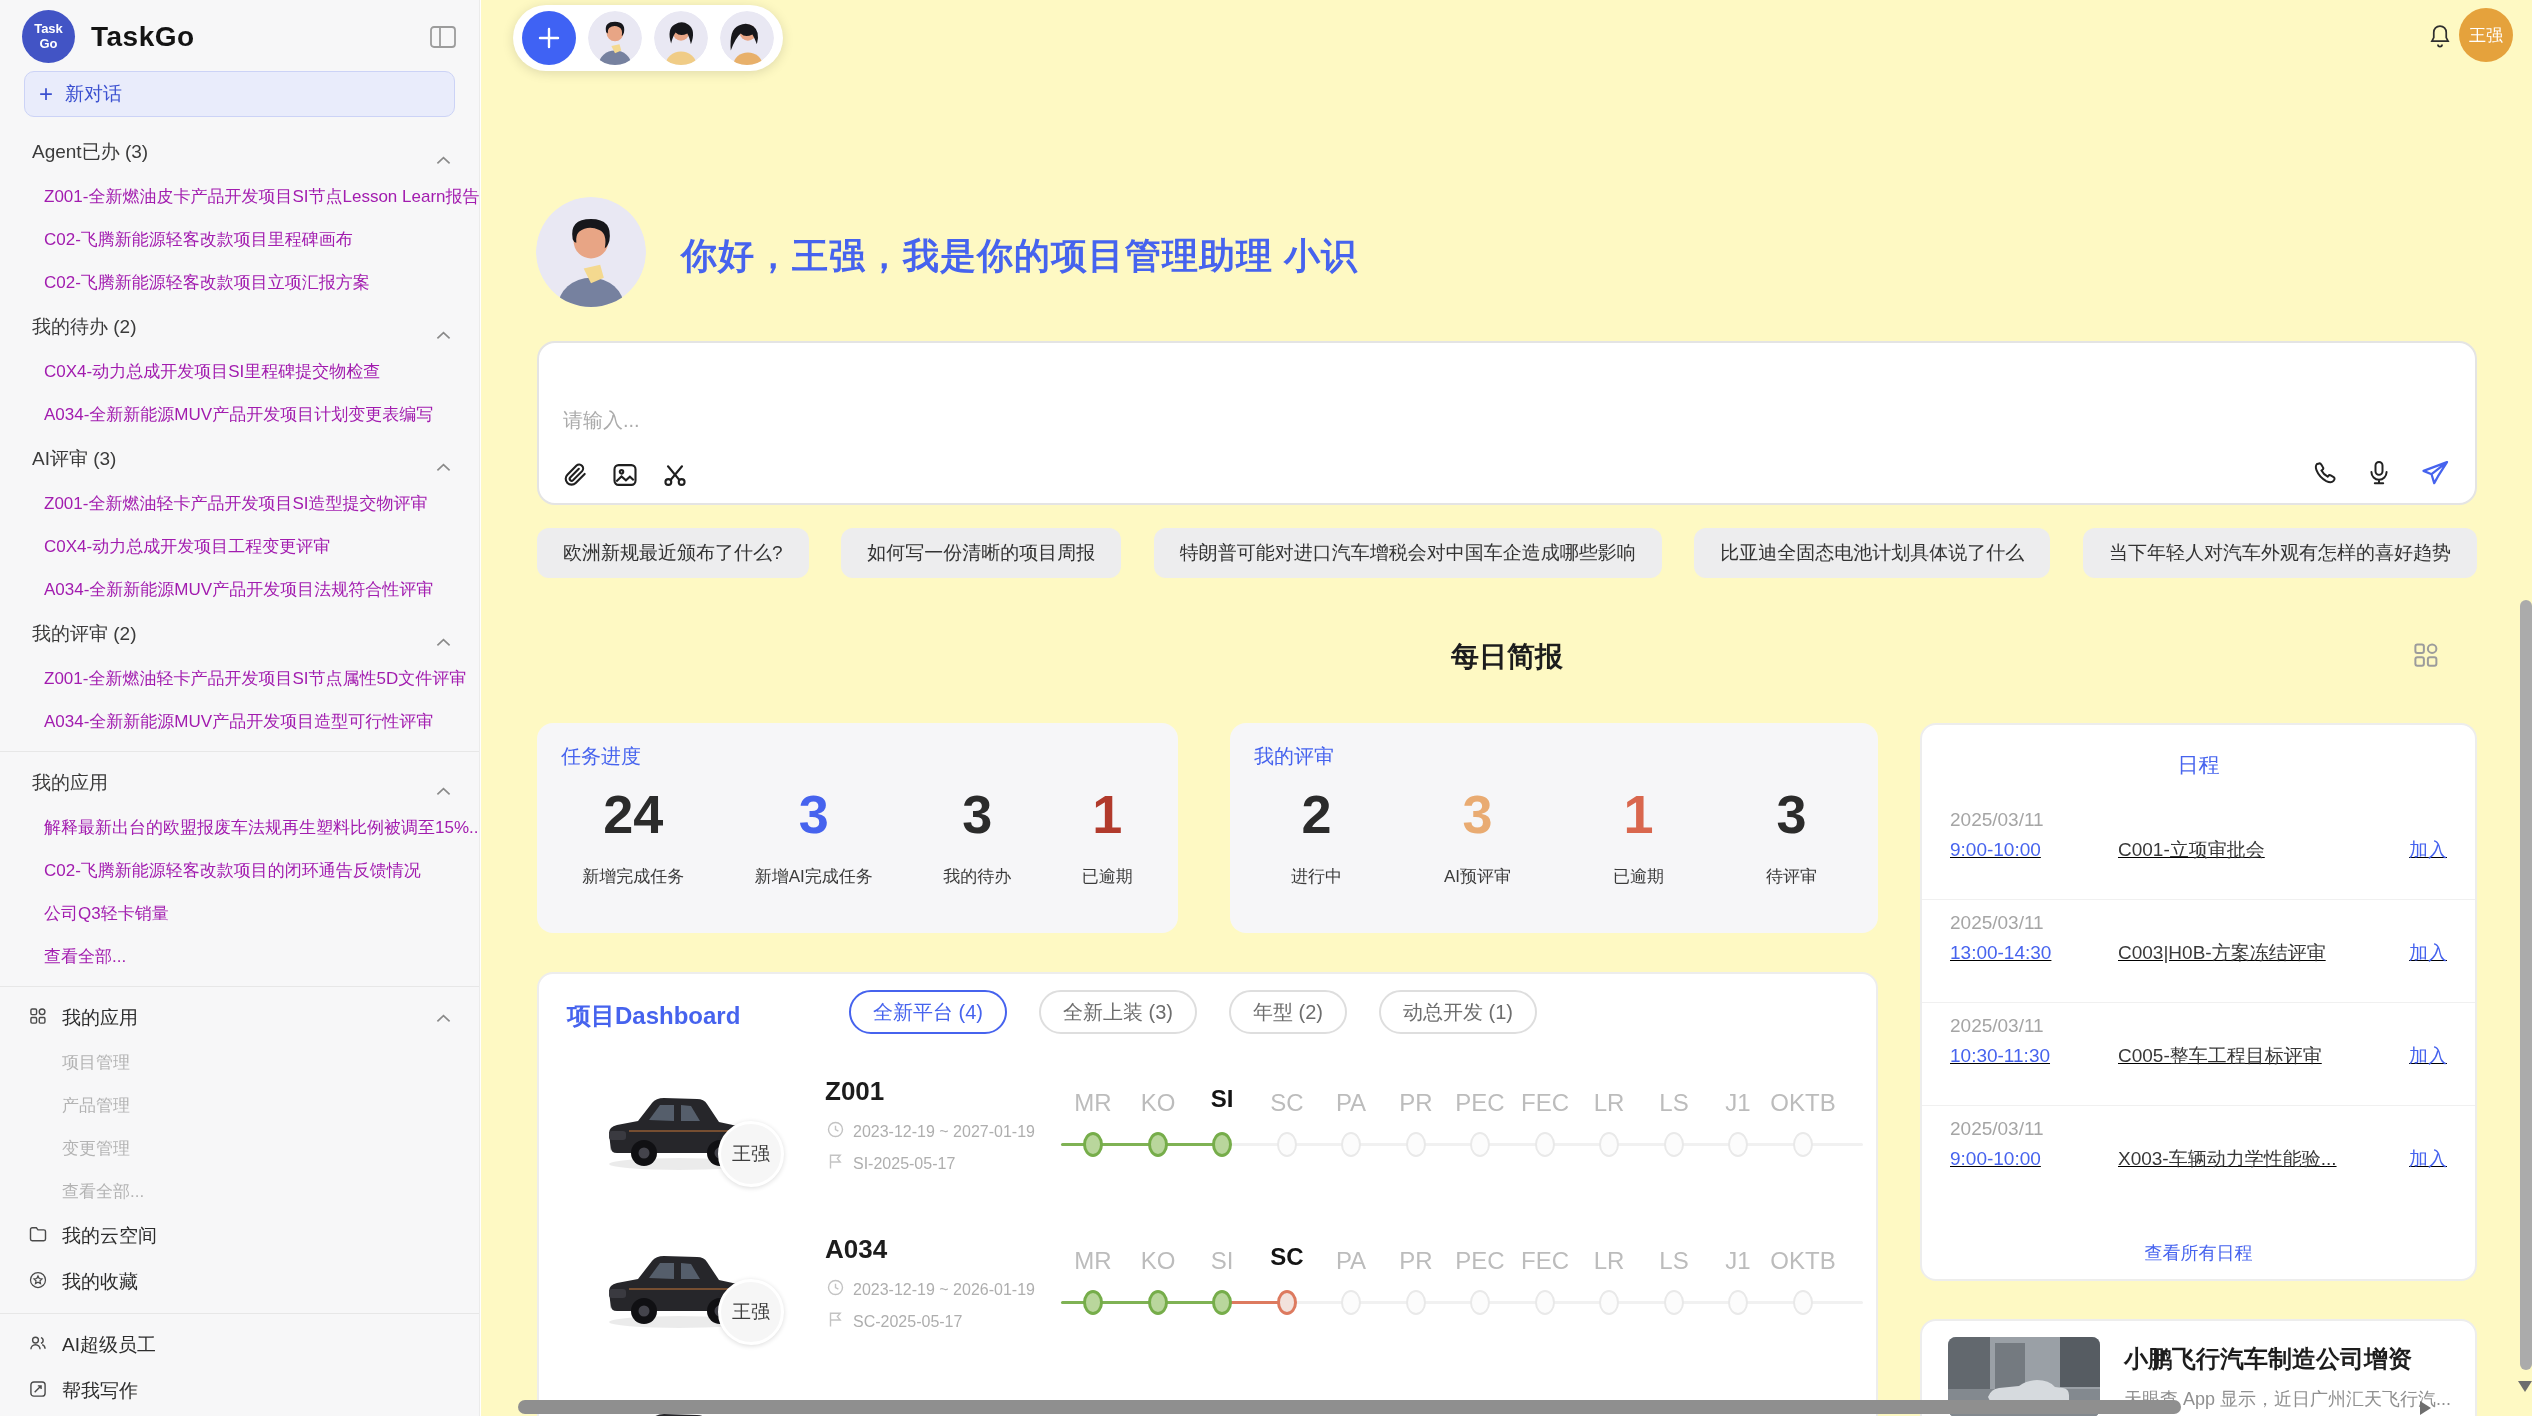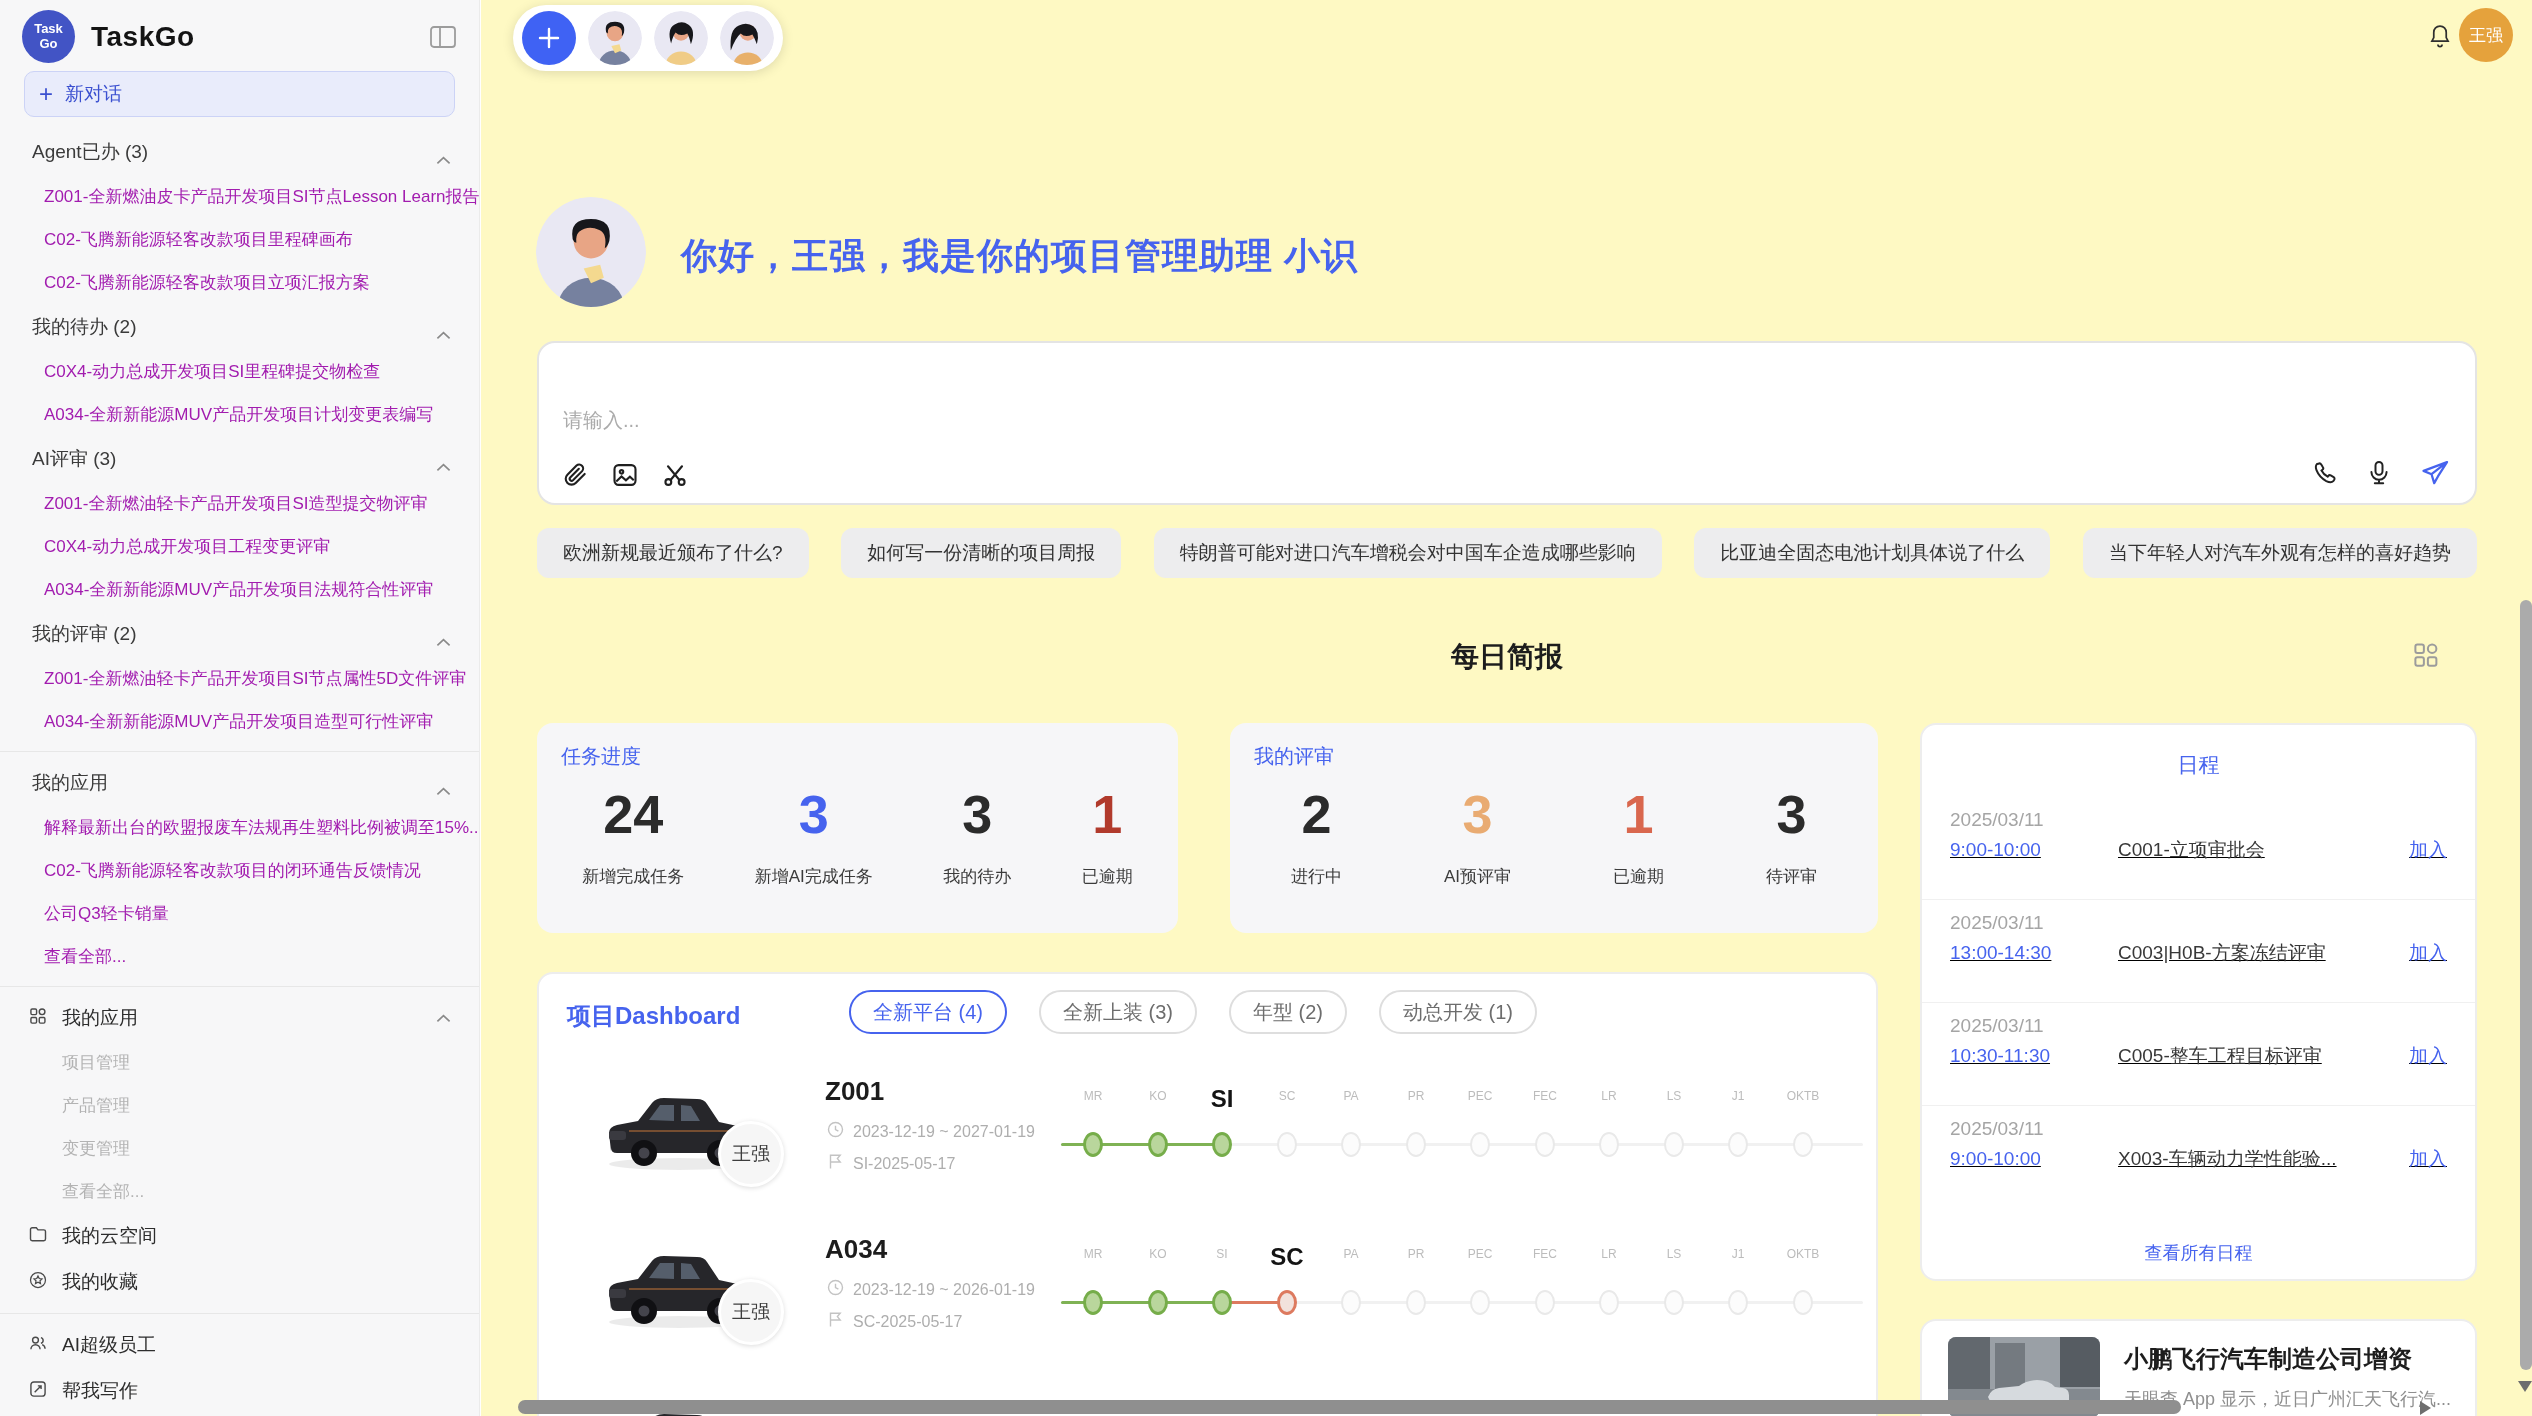--- a/index.html
+++ b/index.html
@@ -81,21 +81,21 @@
   .dash-filters { position:absolute; left:310px; top:16px; display:flex; gap:32px; }
   .fpill { height:44px; border-radius:22px; border:2px solid #dedede; color:#6d6d6d; font-size:20px; padding:0 22px; display:flex; align-items:center; white-space:nowrap; cursor:pointer; background:#fff; }
   .fpill.active { border-color:#4663ee; color:#4663ee; }
 
   .proj-row { position:absolute; left:0; width:1341px; height:150px; }
   .car { position:absolute; left:58px; top:0; width:165px; height:110px; }
   .owner { position:absolute; left:179px; top:50px; width:66px; height:66px; border-radius:50%; background:#f6f6f6; border:3px solid #fff; box-shadow:0 1px 5px rgba(0,0,0,.14); display:flex; align-items:center; justify-content:center; font-size:19px; color:#3d3d3d; }
   .pcode { position:absolute; left:286px; top:5px; font-size:26px; font-weight:700; color:#1c1c1c; }
   .pmeta { position:absolute; left:288px; display:flex; align-items:center; gap:9px; font-size:16px; color:#aeaeae; }
   .m1 { top:50px; } .m2 { top:82px; }
-  .tl-label { position:absolute; width:80px; margin-left:-40px; text-align:center; top:18px; font-size:12px; color:#bcbcbc; }
+  .tl-label { position:absolute; width:80px; margin-left:-40px; text-align:center; top:18px; font-size:24px; color:#bcbcbc; }
   .tl-label.cur { font-size:24px; font-weight:700; color:#141414; top:14px; }
   .tl-line { position:absolute; height:3px; top:72px; background:#f1f1f1; border-radius:2px; }
   .tl-line.g { background:#7fb254; } .tl-line.r { background:#dd7a5f; }
   .tl-dot { position:absolute; width:20px; height:25px; margin-left:-10px; top:61px; border-radius:50%; background:#fcfcfc; border:2px solid #e9e9e9; }
   .tl-dot.done { background:#b9d69c; border:3px solid #76ad4a; }
   .tl-dot.overdue { background:#f2e2dc; border:3px solid #dd7a5f; }
 
   .hscroll { left:37px; top:1400px; width:1663px; height:14px; background:#8f8f8f; border-radius:7px; }
   .hs-arrow { left:1939px; top:1401px; width:0; height:0; border-top:7px solid transparent; border-bottom:7px solid transparent; border-left:11px solid #6e6e6e; }
   .vscroll { left:2039px; top:600px; width:12px; height:770px; background:#ababab; border-radius:6px; }

